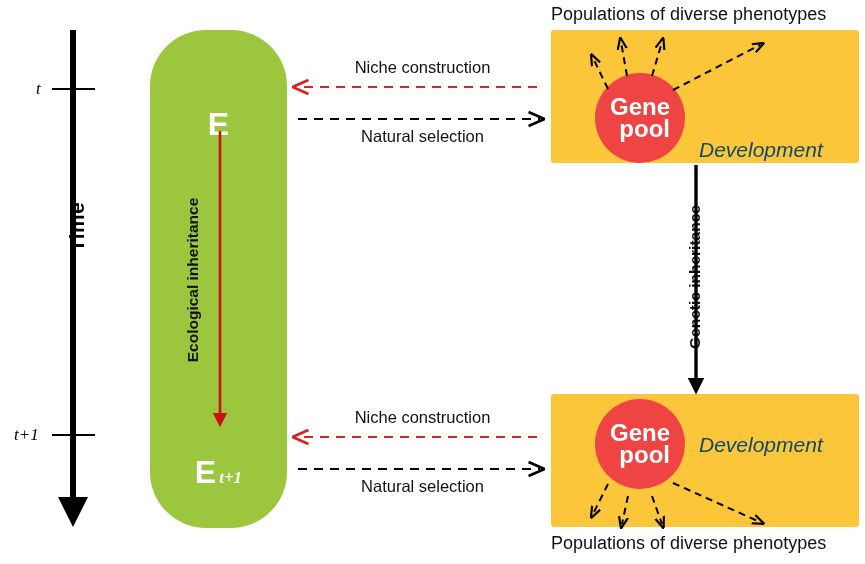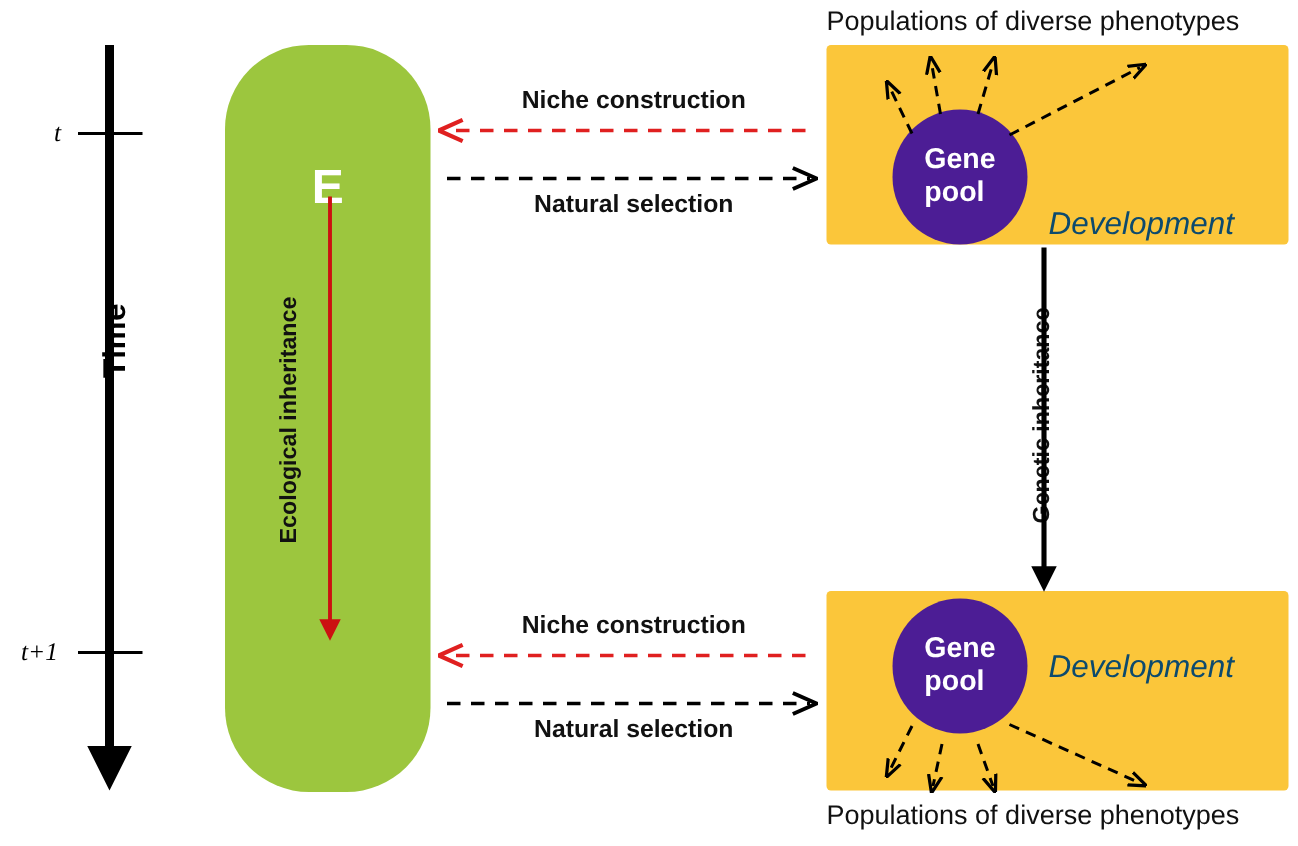--- a/index.html
+++ b/index.html
@@ -111,29 +111,29 @@
     border-radius: 3px;
   }
   #dev-box-top { top: 30px; }
   #dev-box-bottom { top: 394px; }
 
   .gene-pool {
     position: absolute;
     width: 90px;
     height: 90px;
     border-radius: 50%;
-    background: #4c1d95;
+    background: #ef4444;
     color: #ffffff;
-    font-size: 19px;
+    font-size: 24px;
     font-weight: bold;
     line-height: 22px;
     display: flex;
     align-items: center;
     justify-content: center;
-    text-align: left;
+    text-align: right;
     left: 44px;
   }
   #gene-pool-top { top: 43px; }
   #gene-pool-bottom { top: 5px; }
 
   .development-label {
     position: absolute;
     left: 148px;
     font-size: 21px;
     font-style: italic;
@@ -152,21 +152,21 @@
     color: #111111;
     white-space: nowrap;
   }
   #populations-caption-top { top: 4px; }
   #populations-caption-bottom { top: 533px; }
 
   
   .connector-label {
     position: absolute;
     font-size: 16.5px;
-    font-weight: bold;
+    font-weight: normal;
     color: #111111;
     white-space: nowrap;
     text-align: center;
   }
   #label-niche-top      { left: 300px; top: 58px;  width: 245px; }
   #label-selection-top  { left: 300px; top: 127px; width: 245px; }
   #label-niche-bottom   { left: 300px; top: 408px; width: 245px; }
   #label-selection-bottom { left: 300px; top: 477px; width: 245px; }
 
   #genetic-inheritance-label {
@@ -202,20 +202,21 @@
     <div class="axis-label-t" style="left:36px; top:79px;">t</div>
     <div class="axis-label-t" style="left:14px; top:425px;">t+1</div>
     <div id="time-vertical-label">Time</div>
   </div>
 
   <div id="environment-box">
     <div class="env-symbol" id="env-symbol-top">E</div>
 
     <div id="ecological-inheritance-label">Ecological inheritance</div>
 
+    <div class="env-symbol" id="env-symbol-bottom"><span>E</span><span class="env-sub">t+1</span></div>
   </div>
 
   <div class="populations-caption" id="populations-caption-top">Populations of diverse phenotypes</div>
 
   <div class="dev-box" id="dev-box-top">
     <div class="gene-pool" id="gene-pool-top">
       <span><span>Gene</span><br><span>pool</span></span>
     </div>
     <div class="development-label" id="development-label-top">Development</div>
   </div>

